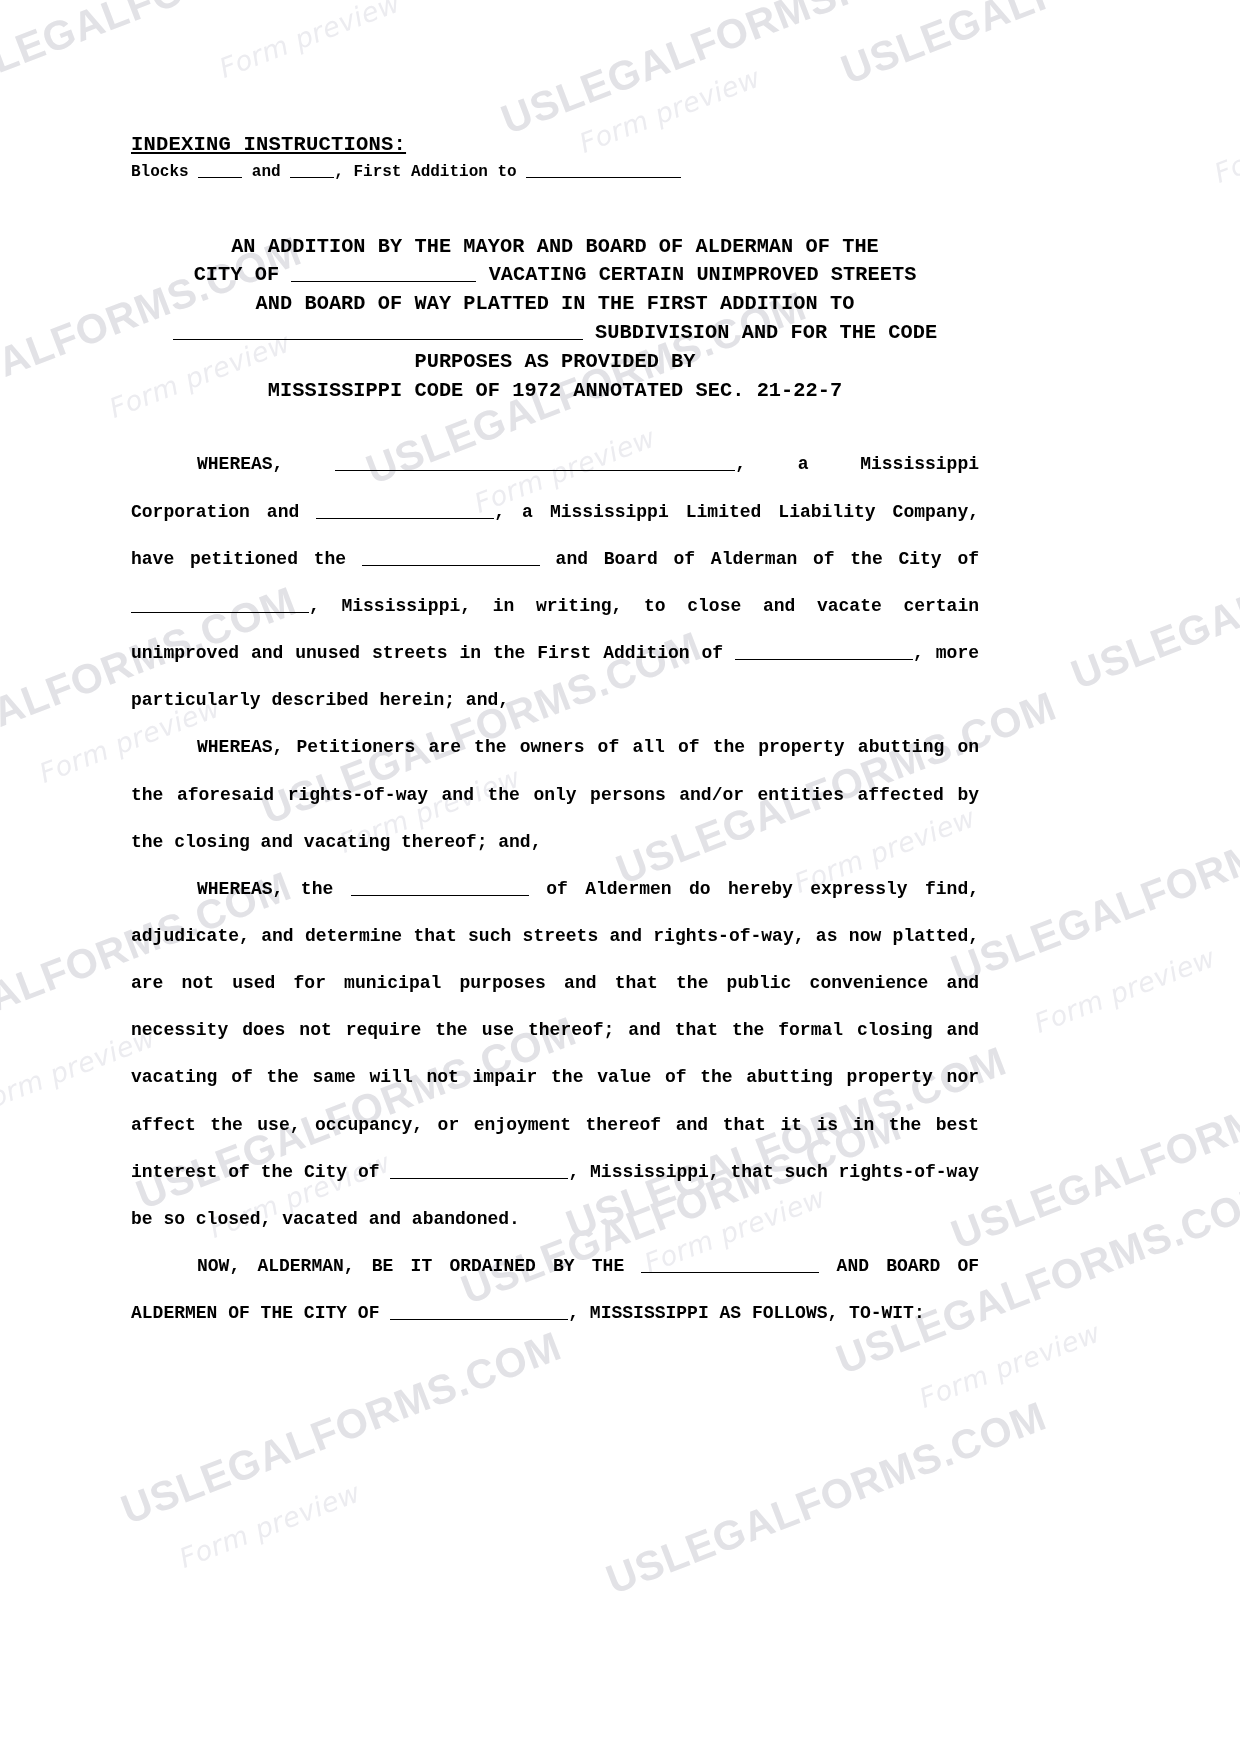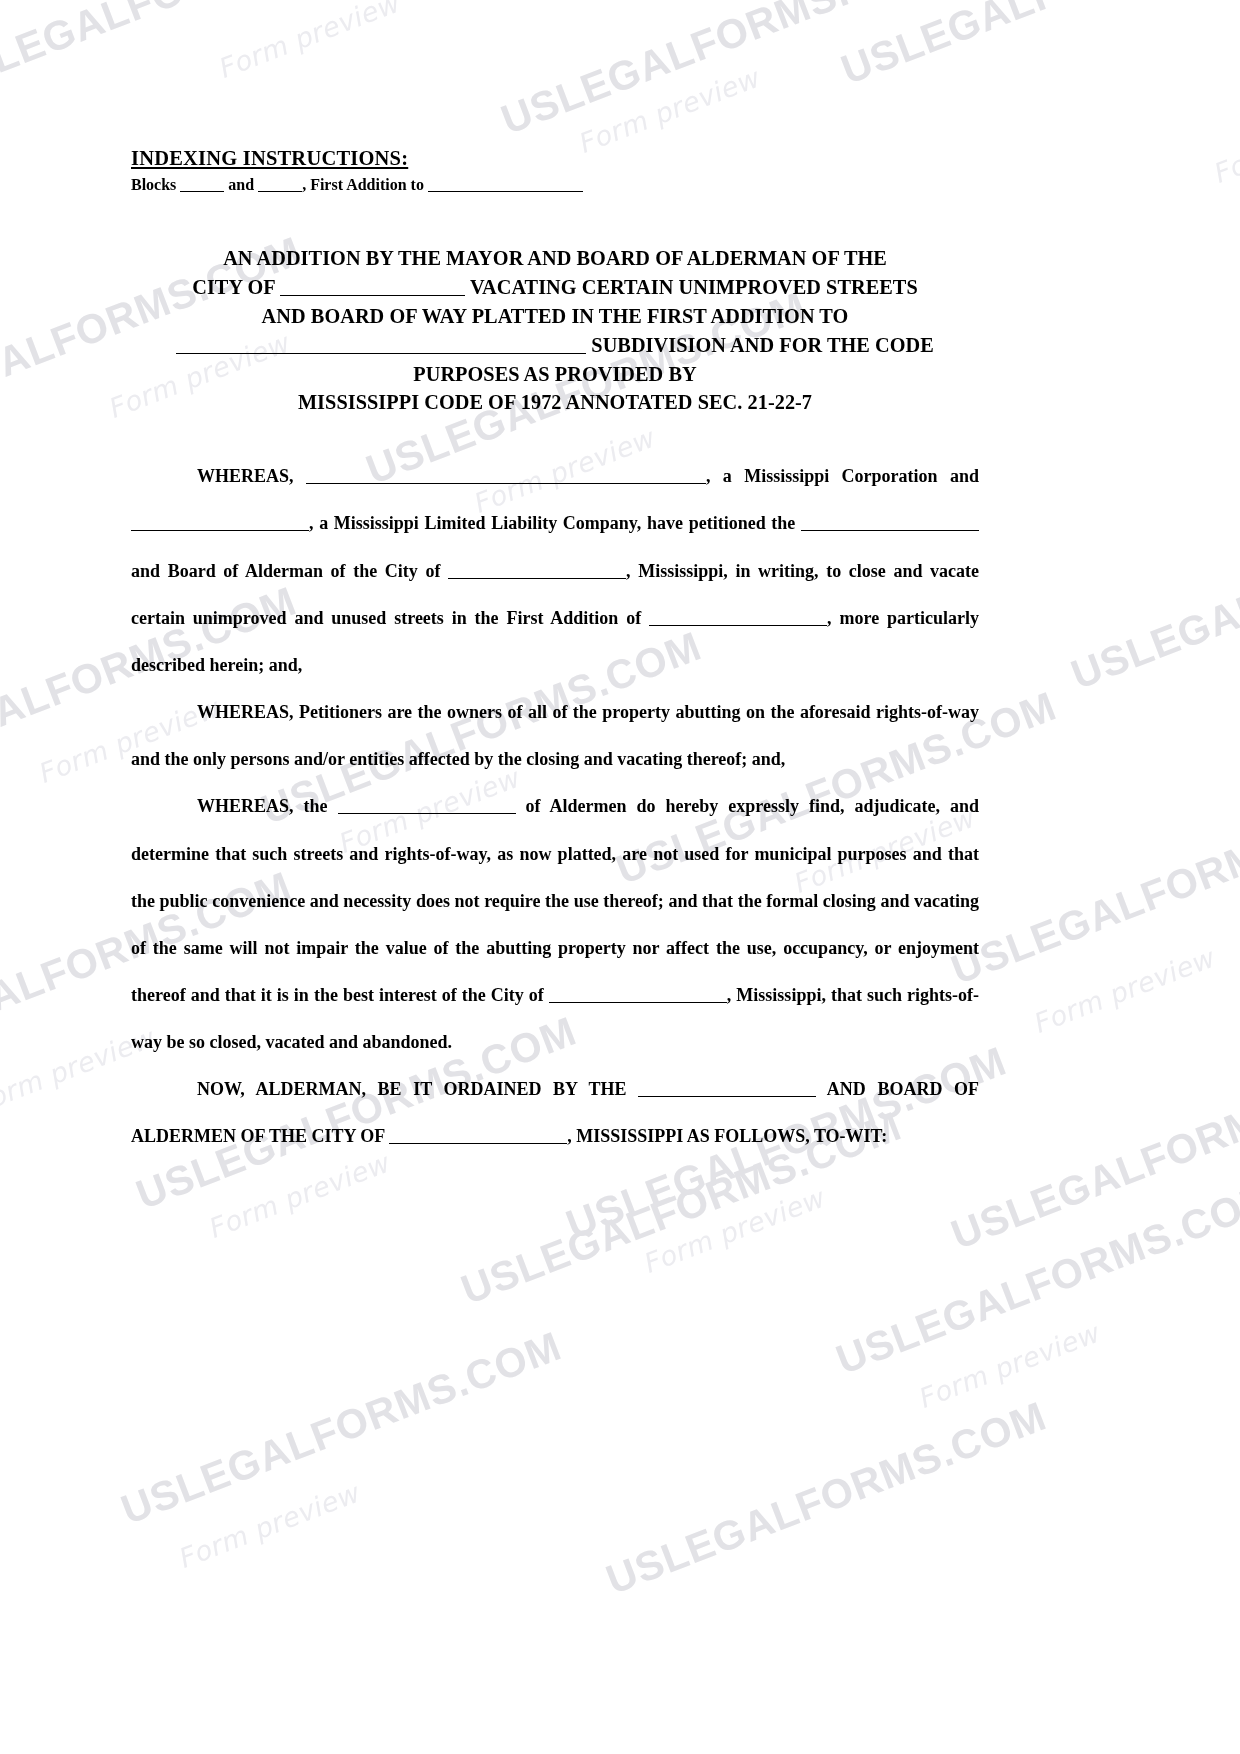--- a/index.html
+++ b/index.html
@@ -45,23 +45,24 @@
     font-size: 27px;
     letter-spacing: 0.5px;
     color: #ececf0;
     transform: rotate(-21deg);
   }
 
   
   .content {
     position: absolute;
     left: 131px;
-    top: 13px;
+    top: 0;
     width: 848px;
     z-index: 2;
+    font-family: Liberation Mono, monospace;
   }
 
   .idx-head {
     font-size: 20.5px;
     font-weight: 700;
     text-decoration: underline;
     letter-spacing: 0.2px;
     margin-top: 133px;
     line-height: 1.18;
   }

